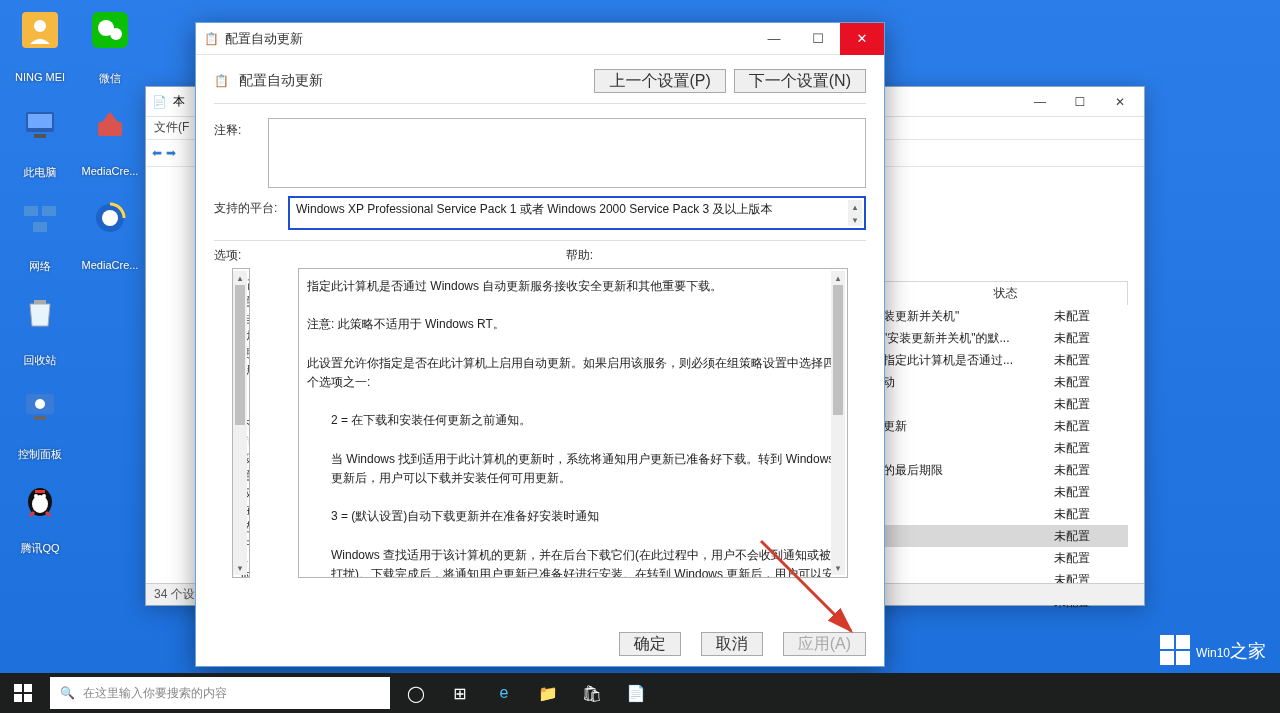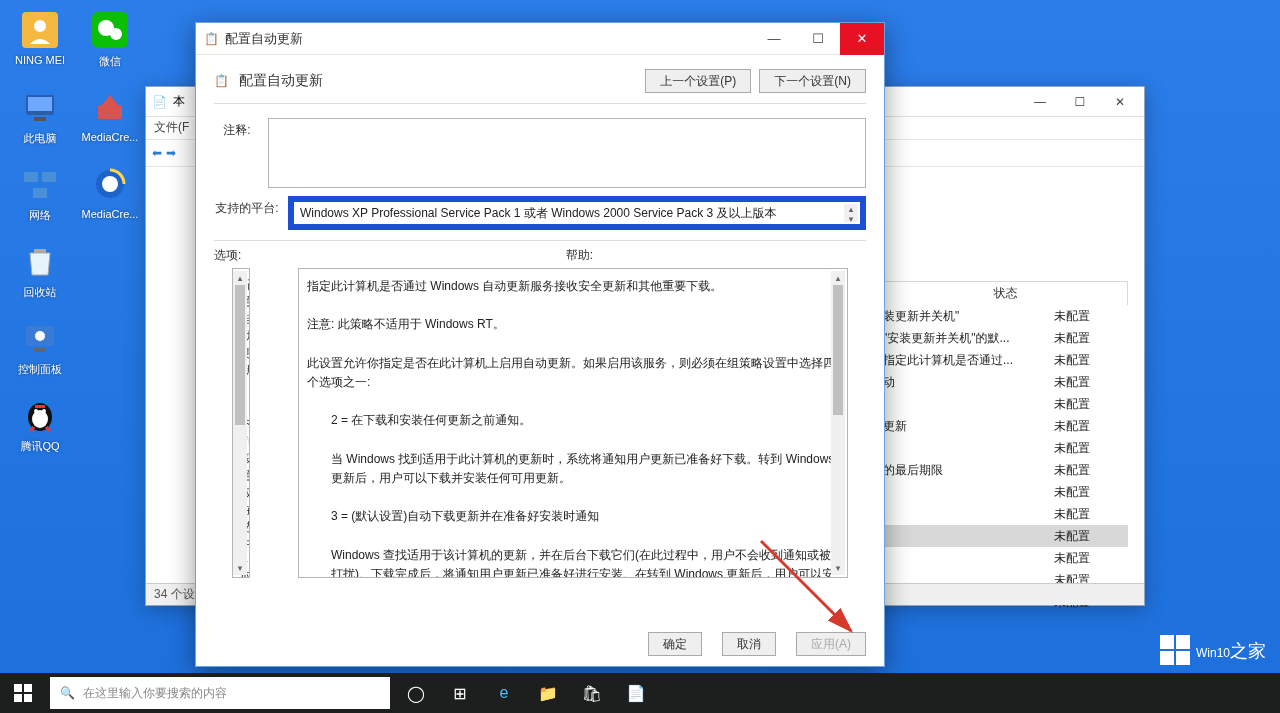--- a/index.html
+++ b/index.html
@@ -1,19 +1,19 @@
 <!DOCTYPE html>
 <html><head>
 <meta charset="utf-8">
 <style>
 *{box-sizing:border-box;margin:0;padding:0;font-family:"Microsoft YaHei","Segoe UI",sans-serif;font-size:12px;-webkit-user-select:none;user-select:none}
 body{width:1280px;height:713px;overflow:hidden;background:linear-gradient(180deg,#2b7de9 0%,#1d6fdc 100%);position:relative}
 .desktop{position:absolute;inset:0}
 .icon-grid{position:absolute;top:10px;left:10px;display:grid;grid-template-columns:60px 60px;gap:18px 10px}
-.di{display:flex;flex-direction:column;align-items:center;color:#fff;text-shadow:0 0 3px rgba(0,0,0,.5);width:60px;gap:4px}
+.di{display:flex;flex-direction:column;align-items:center;color:#fff;text-shadow:0 0 3px rgba(0,0,0,.5);width:60px;gap:21px}
 .di .glyph{width:40px;height:40px;display:flex;align-items:center;justify-content:center}
 .di span{font-size:11px;text-align:center}
 .bg-window{position:absolute;top:86px;left:145px;width:1000px;height:520px;background:#fff;border:1px solid #91a6bb;box-shadow:0 4px 20px rgba(0,0,0,.25)}
 .bg-title{height:30px;display:flex;align-items:center;justify-content:space-between;padding:0 4px 0 6px;background:#fff;border-bottom:1px solid #e0e0e0}
 .winctrls{display:flex}
 .winctrls div{width:40px;height:30px;display:flex;align-items:center;justify-content:center;font-size:12px;color:#444}
 .winctrls .close{color:#444}
 .bg-list{position:absolute;top:194px;right:16px;width:245px}
 .lhdr{height:24px;border:1px solid #d8d8d8;border-bottom:none;background:#fff;display:flex;align-items:center;justify-content:center;color:#333}
 .lrow{height:22px;display:flex;align-items:center;font-size:12px;color:#222;padding-right:4px}
@@ -23,33 +23,33 @@
 .footer{position:absolute;bottom:0;left:0;right:0;height:22px;background:#f0f0f0;border-top:1px solid #ccc;display:flex;align-items:center;padding:0 8px;color:#555;font-size:11px}
 .dialog{position:absolute;top:22px;left:195px;width:690px;height:645px;background:#fff;border:1px solid #6aa4de;box-shadow:0 6px 25px rgba(0,0,0,.4)}
 .d-title{height:32px;background:#fff;border-bottom:1px solid #e5e5e5;display:flex;align-items:center;padding:0 0 0 8px}
 .d-title .t{margin-left:6px;color:#333;font-size:13px}
 .d-title .spacer{flex:1}
 .d-title .tc{width:44px;height:32px;display:flex;align-items:center;justify-content:center;font-size:13px;color:#444}
 .d-title .tc.close{background:#e81123;color:#fff}
 .d-head{padding:14px 18px 6px;display:flex;align-items:center;gap:10px}
 .d-head .t2{font-size:14px;color:#333}
 .d-nav{display:flex;gap:8px;margin-left:auto}
-.btn{border:1px solid #aaa;background:#efefef;height:24px;padding:0 14px;display:flex;align-items:center;color:#333;font-size:12px}
+.btn{border:1px solid #aaa;background:#efefef;height:24px;padding:0 14px;display:flex;align-items:center;color:#333;font-size:16px}
 .btn.disabled{color:#aaa}
 .d-row{display:flex;padding:6px 18px 4px;gap:12px}
 .radios{width:90px;display:flex;flex-direction:column;gap:10px}
 .radio{display:flex;align-items:center;gap:4px;color:#333}
 .radio.hl{border:2px solid #d43b2d;padding:2px 4px}
 .rcircle{width:12px;height:12px;border:1px solid #666;border-radius:50%;display:flex;align-items:center;justify-content:center}
 .rcircle.on::after{content:"";width:6px;height:6px;background:#333;border-radius:50%}
 .field-col{flex:1;display:flex;flex-direction:column;gap:8px}
 .field{display:flex;gap:8px;align-items:flex-start}
-.field label{width:46px;text-align:center;color:#333;margin-top:4px}
+.field label{width:46px;text-align:left;color:#333;margin-top:4px}
 .textarea{flex:1;border:1px solid #b5b5b5;background:#fff;height:70px}
-.platform{flex:1;border:6px solid #1d4ed8;background:#fff;height:34px;padding:3px 6px;color:#222;font-size:11px;overflow:hidden;position:relative}
+.platform{flex:1;border:2px solid #1d4ed8;background:#fff;height:34px;padding:3px 6px;color:#222;font-size:11px;overflow:hidden;position:relative}
 .d-mid{display:flex;padding:0 18px;gap:12px;margin-top:4px}
 .d-mid label{color:#333}
 .opts{position:relative;margin:4px 18px 0;border:1px solid #b5b5b5;flex:1;height:310px;padding:8px;overflow:hidden}
 .help{margin:4px 18px 0;border:1px solid #b5b5b5;height:310px;padding:8px;color:#222;line-height:1.6;overflow:hidden}
 .opttitle{color:#333;margin-bottom:6px}
 .greybox{background:#e5e5e5;height:22px;margin-bottom:10px}
 .opttext{color:#333;margin-bottom:10px}
 .greytext{color:#9e9e9e;margin-bottom:8px}
 .chk{display:flex;align-items:center;gap:6px;color:#9e9e9e;margin-bottom:8px}
 .middlecols{display:flex;gap:12px;padding:0 18px}

